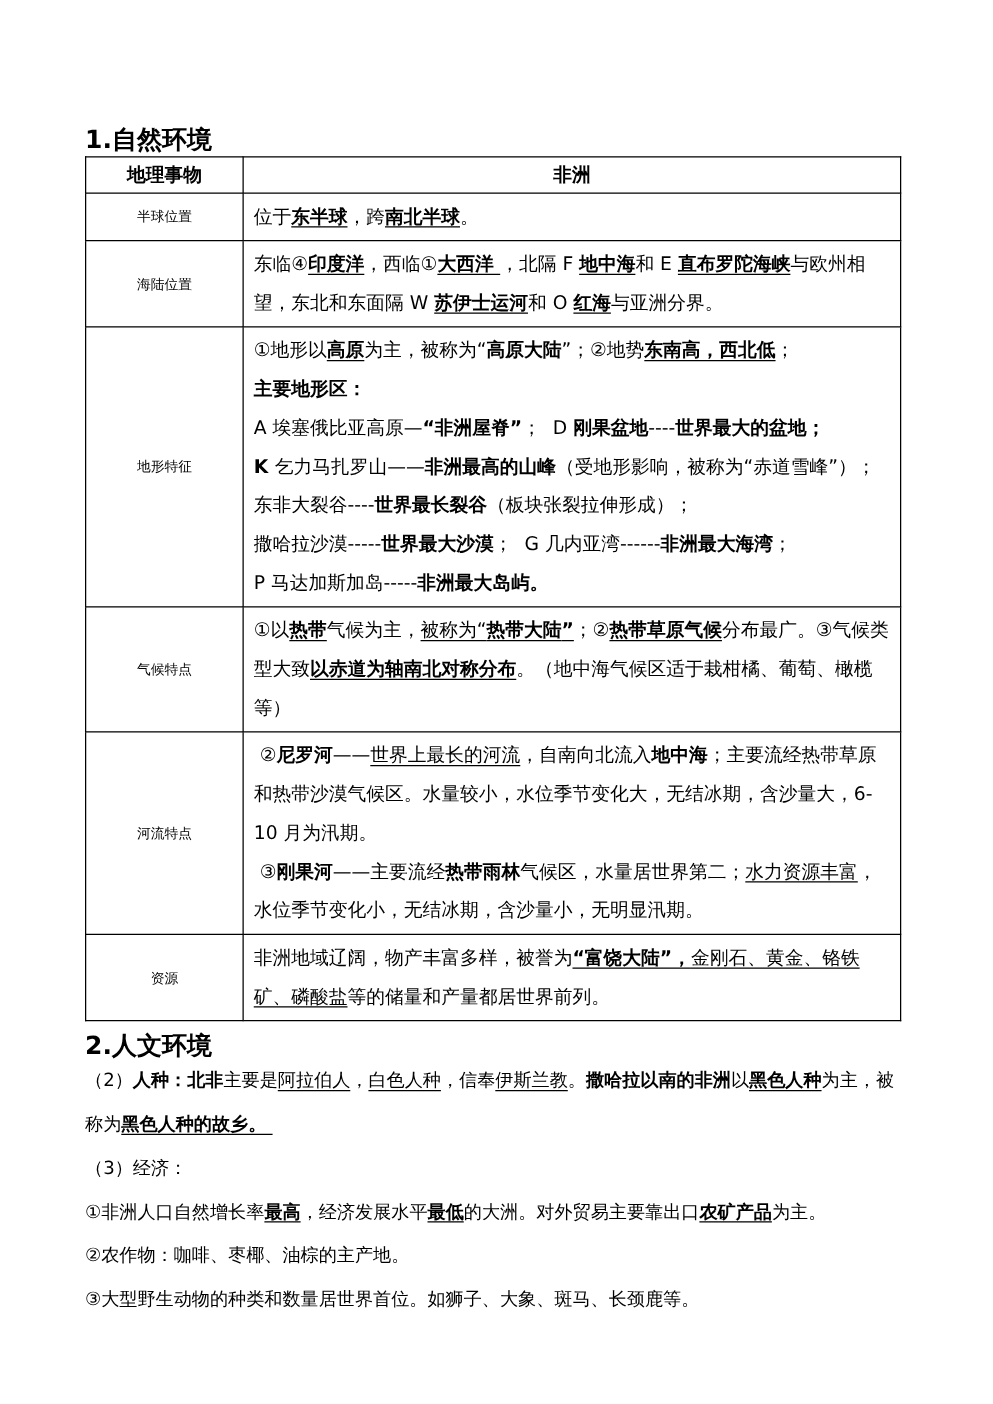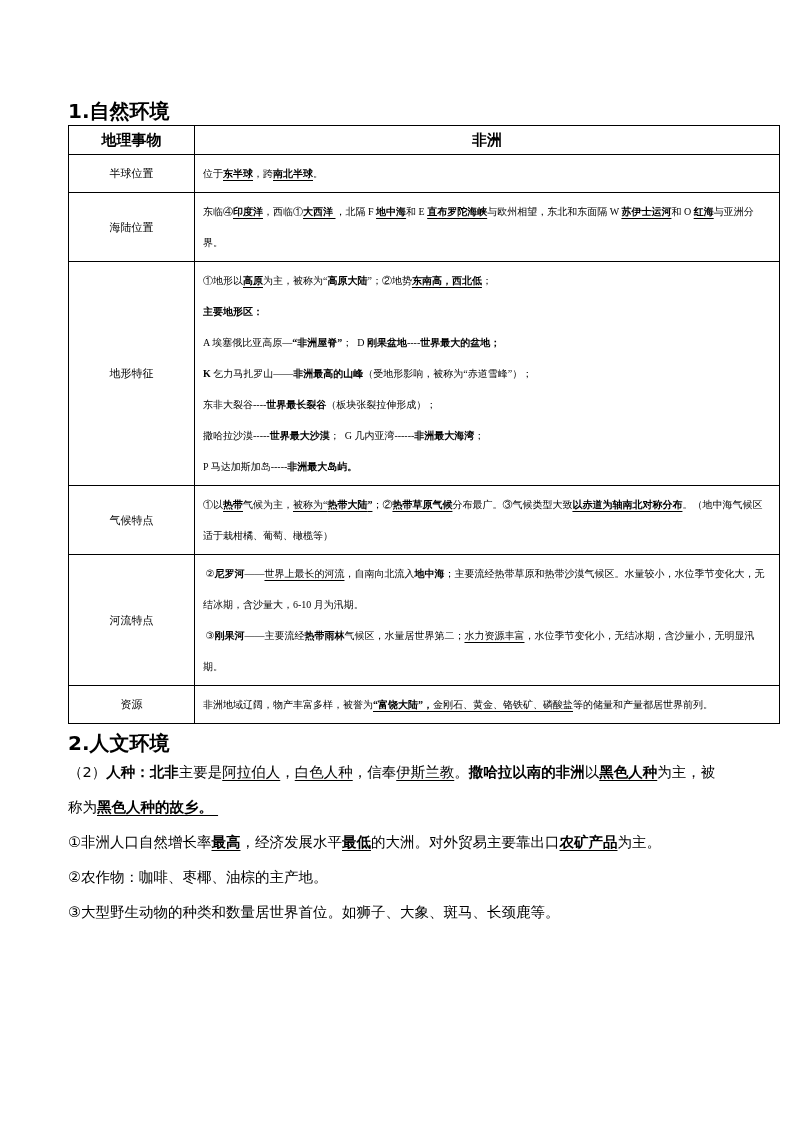--- a/index.html
+++ b/index.html
@@ -16,44 +16,43 @@
   .sec-title {
     font-size: 20px;
     font-weight: 700;
     margin: 0 0 3px 0;
     line-height: 21px;
   }
   .sec-title.second { margin-top: 9px; margin-bottom: 1px; }
 
   table.geo {
     border-collapse: collapse;
-    width: 712px;
+    width: 653px;
     table-layout: fixed;
   }
   table.geo th, table.geo td {
     border: 1px solid #000;
     vertical-align: middle;
   }
   col.c1 { width: 126px; }
   th.head-cell {
     font-size: 15px;
     font-weight: 700;
     text-align: center;
     height: 29px;
     padding: 2px 4px;
   }
   td.label-cell {
     font-size: 11px;
     text-align: center;
     padding: 2px 4px;
   }
   td.content-cell {
-    font-size: 10px;
+    font-size: 15px;
     padding: 3px 8px;
-    font-family: Liberation Serif, serif;
   }
   td.content-cell p {
     margin: 0;
     line-height: 31px;
     white-space: pre-wrap;
   }
 
   .body-paras p {
     margin: 0;
     font-size: 14.5px;
@@ -126,18 +125,19 @@
             <p><span>非洲地域辽阔，物产丰富多样，被誉为</span><span class="b u">“富饶大陆”，</span><span class="u">金刚石、黄金、铬铁矿、磷酸盐</span><span>等的储量和产量都居世界前列。</span></p>
           </td>
         </tr>
       </tbody>
   </table>
 
   <h2 class="sec-title second">2.人文环境</h2>
 
   <div class="body-paras">
       <p><span>（2）</span><span class="b">人种：</span><span class="b">北非</span><span>主要是</span><span class="u">阿拉伯人</span><span>，</span><span class="u">白色人种</span><span>，信奉</span><span class="u">伊斯兰教</span><span>。</span><span class="b">撒哈拉以南的非洲</span><span>以</span><span class="b u">黑色人种</span><span>为主，被称为</span><span class="b u">黑色人种的故乡。 </span></p>
+      <p><span>（3）经济：</span></p>
       <p><span>①非洲人口自然增长率</span><span class="b u">最高</span><span>，经济发展水平</span><span class="b u">最低</span><span>的大洲。对外贸易主要靠出口</span><span class="b u">农矿产品</span><span>为主。</span></p>
       <p><span>②农作物：咖啡、枣椰、油棕的主产地。</span></p>
       <p><span>③大型野生动物的种类和数量居世界首位。如狮子、大象、斑马、长颈鹿等。</span></p>
     </div>
 
 </div>
 
 </body></html>

